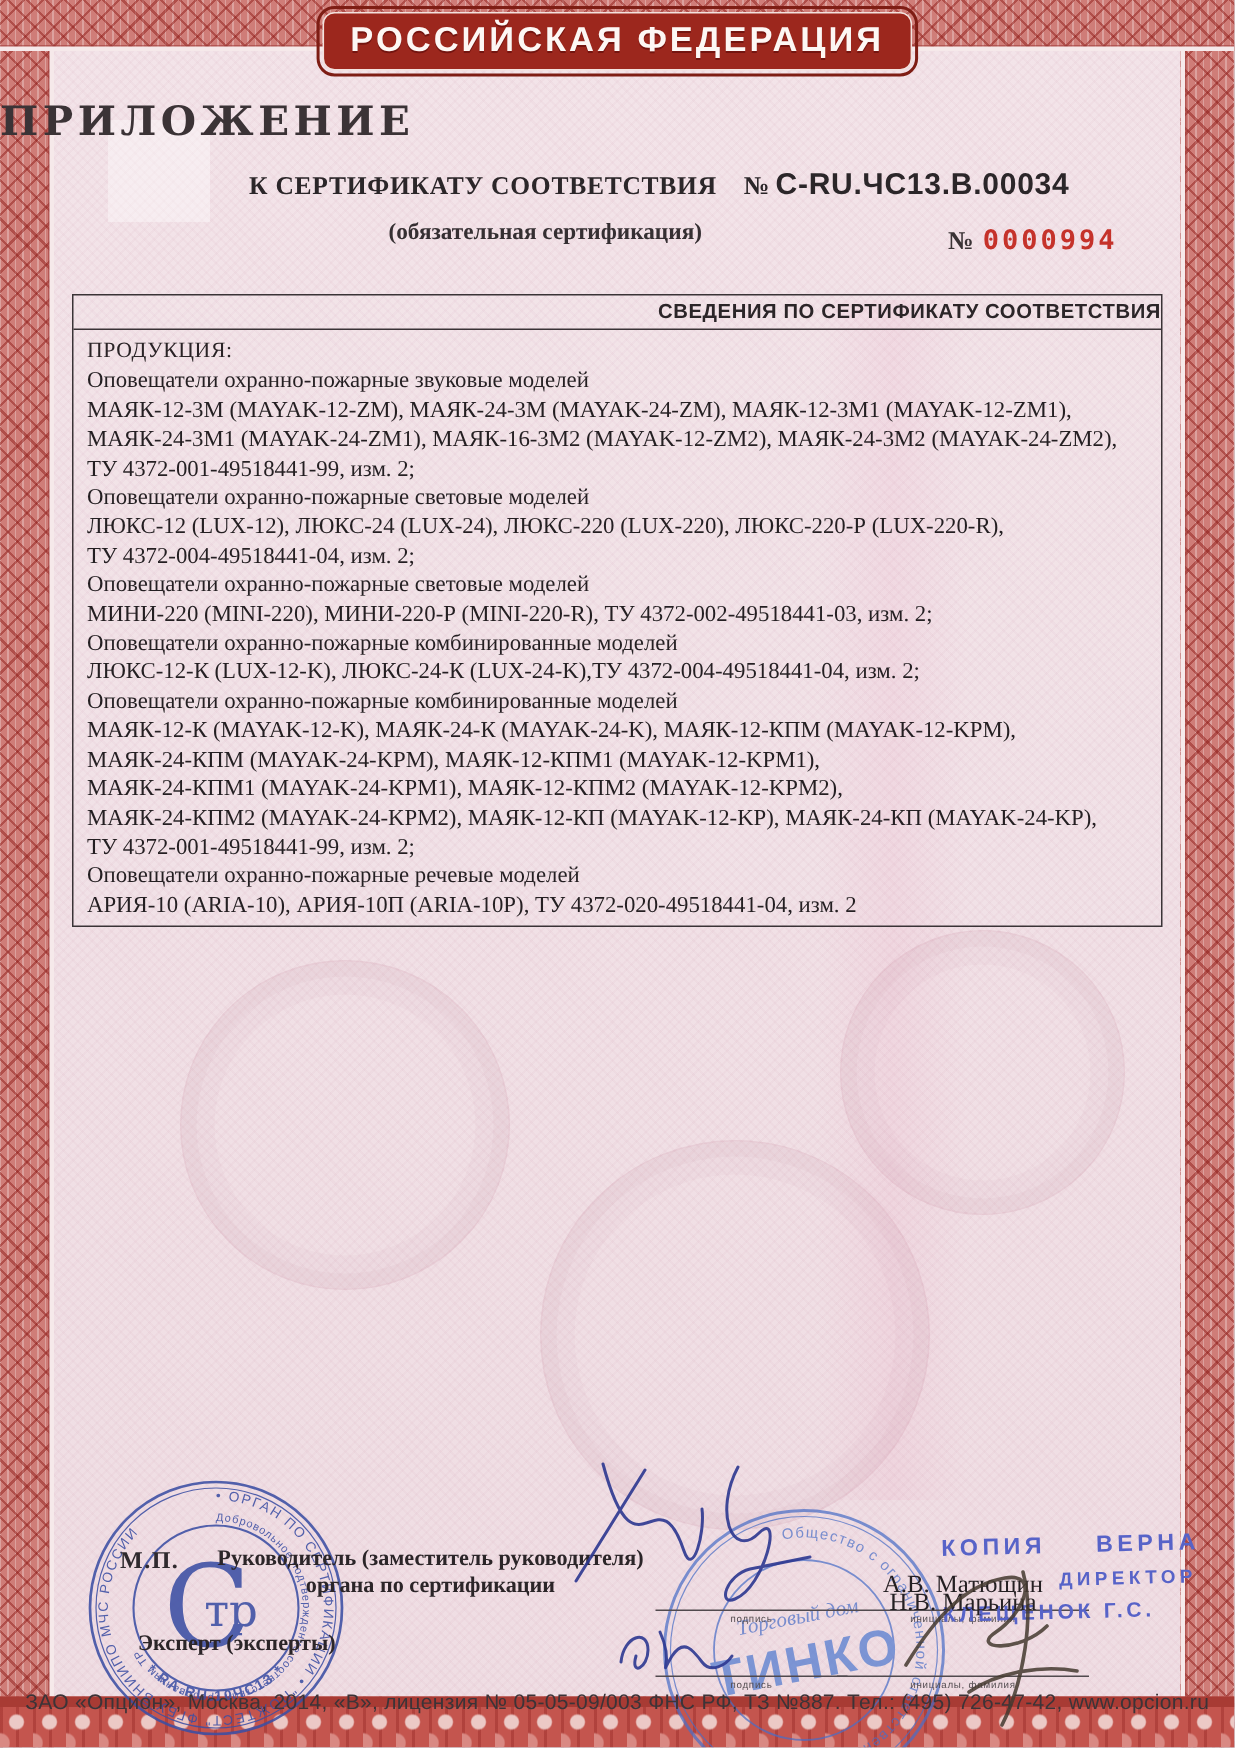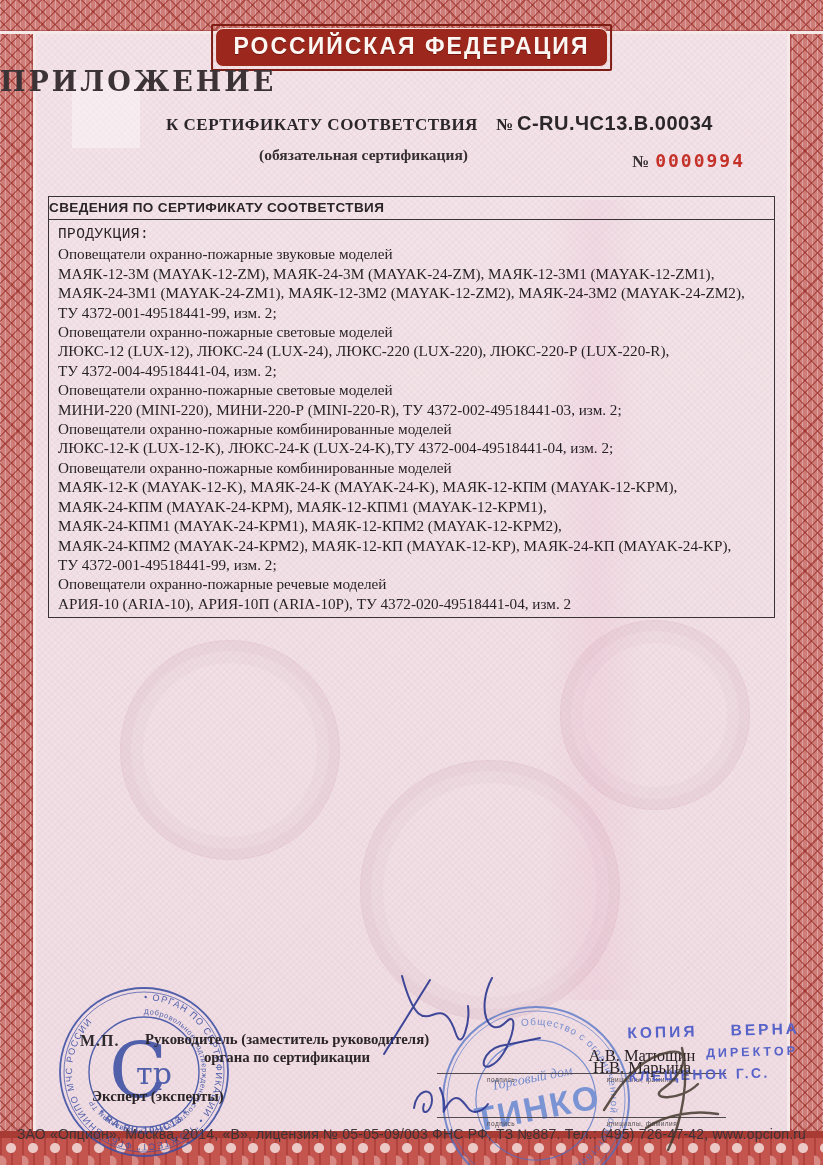--- a/index.html
+++ b/index.html
@@ -35,22 +35,22 @@
   }
   
   .wm-square { position:absolute; left:72px; top:80px; width:68px; height:68px;
     background:rgba(255,255,255,.38); z-index:1; }
   .wm-band { position:absolute; left:545px; top:200px; width:100px; height:800px; z-index:1;
     background:linear-gradient(90deg, rgba(228,130,170,0), rgba(228,130,170,.10), rgba(228,130,170,0)); }
   .rosette { position:absolute; border-radius:50%; z-index:1;
     border:1px solid rgba(185,110,135,.16);
     box-shadow:inset 0 0 0 10px rgba(185,110,135,.05), inset 0 0 0 22px rgba(185,110,135,.04); }
   
-  .banner-wrap { position:absolute; left:50%; top:24px; transform:translateX(-50%);
-    border:2px solid #7e1d14; border-radius:2px; padding:2px; z-index:4; }
+  .banner-wrap { position:absolute; left:50%; top:4px; transform:translateX(-50%);
+    border:2px solid #7e1d14; border-radius:12px; padding:2px; z-index:4; }
   .banner { background:#9c271d; border:1.5px solid #f3e2de; border-radius:8px;
     padding:4px 18px 6px;
     color:#fdf7f4; font-family:"Liberation Sans", sans-serif; font-weight:bold;
     font-size:23px; letter-spacing:2px; white-space:nowrap;
     text-shadow:0 1px 0 rgba(90,10,8,.6); }
   .doc-title { position:absolute; left:0; right:0; top:66px; text-align:left; z-index:4;
     font-family:"DejaVu Serif", serif; font-weight:bold; font-size:27px;
     letter-spacing:3px; color:#3b3336; }
   .doc-subtitle { position:absolute; left:0; right:0; top:112px; text-align:center; z-index:4;
     color:#2b2629; white-space:nowrap; transform:translateX(28px); }
@@ -60,25 +60,25 @@
   .cert-type { position:absolute; left:0; right:0; top:146px; text-align:center; z-index:4;
     transform:translateX(-48px);
     font-family:"Liberation Serif", serif; font-weight:bold; font-size:15.5px; color:#352f32; }
   .serial { position:absolute; right:78px; top:150px; z-index:4; white-space:nowrap; }
   .serial .sn-sign { font-family:"Liberation Serif", serif; font-weight:bold; font-size:17px; color:#3a3335; margin-right:6px; }
   .serial .sn-num { font-family:"DejaVu Sans Mono", monospace; font-weight:bold; font-size:18px;
     letter-spacing:2px; color:#c5322a; }
   
   .info-box { position:absolute; left:48px; top:196px; width:727px; height:422px; z-index:4;
     border:1.5px solid #3a3336; background:rgba(255,255,255,.04); }
-  .info-box-header { border-bottom:1.5px solid #3a3336; text-align:left; padding:3px 0 4px;
+  .info-box-header { border-bottom:1.5px solid #3a3336; text-align:right; padding:3px 0 4px;
     font-family:"Liberation Sans", sans-serif; font-weight:bold; font-size:13.5px;
     letter-spacing:.4px; color:#2b2528; }
   .info-box-body { padding:5px 8px 0 9px; }
-  .product-label { font-family:Liberation Mono, monospace; font-size:14.5px;
+  .product-label { font-family:Liberation Serif, serif; font-size:14.5px;
     letter-spacing:.4px; color:#2a2326; line-height:19.4px; white-space:nowrap; }
   .pline { font-family:"Liberation Serif", serif; font-size:15.2px; color:#241f22;
     line-height:19.4px; white-space:nowrap; }
   
   .mp-label { position:absolute; left:80px; top:1032px; z-index:6;
     font-family:"Liberation Serif", serif; font-weight:bold; font-size:16px; color:#2f2a2e; letter-spacing:1px; }
   .role-head { position:absolute; left:122px; top:1030px; width:330px; z-index:6; text-align:center;
     font-family:"Liberation Serif", serif; font-weight:bold; font-size:14.8px; color:#2b2528; line-height:18px; }
   .role-expert { position:absolute; left:92px; top:1088px; width:330px; z-index:6; text-align:left;
     font-family:"Liberation Serif", serif; font-weight:bold; font-size:14.8px; color:#2b2528; }
@@ -136,21 +136,21 @@
   <div class="serial">
     <span class="sn-sign">№</span><span class="sn-num">0000994</span>
   </div>
 
   <div class="info-box">
     <div class="info-box-header">СВЕДЕНИЯ ПО СЕРТИФИКАТУ СООТВЕТСТВИЯ</div>
     <div class="info-box-body">
       <div class="product-label">ПРОДУКЦИЯ:</div>
       <div class="pline">Оповещатели охранно-пожарные звуковые моделей</div>
       <div class="pline">МАЯК-12-3М (MAYAK-12-ZM), МАЯК-24-3М (MAYAK-24-ZM), МАЯК-12-3М1 (MAYAK-12-ZM1),</div>
-      <div class="pline">МАЯК-24-3М1 (MAYAK-24-ZM1), МАЯК-12-3М2 (MAYAK-12-ZM2), МАЯК-24-3М2 (MAYAK-24-ZM2),</div>
+      <div class="pline">МАЯК-24-3М1 (MAYAK-24-ZM1), МАЯК-16-3М2 (MAYAK-12-ZM2), МАЯК-24-3М2 (MAYAK-24-ZM2),</div>
       <div class="pline">ТУ 4372-001-49518441-99, изм. 2;</div>
       <div class="pline">Оповещатели охранно-пожарные световые моделей</div>
       <div class="pline">ЛЮКС-12 (LUX-12), ЛЮКС-24 (LUX-24), ЛЮКС-220 (LUX-220), ЛЮКС-220-Р (LUX-220-R),</div>
       <div class="pline">ТУ 4372-004-49518441-04, изм. 2;</div>
       <div class="pline">Оповещатели охранно-пожарные световые моделей</div>
       <div class="pline">МИНИ-220 (MINI-220), МИНИ-220-Р (MINI-220-R), ТУ 4372-002-49518441-03, изм. 2;</div>
       <div class="pline">Оповещатели охранно-пожарные комбинированные моделей</div>
       <div class="pline">ЛЮКС-12-К (LUX-12-K), ЛЮКС-24-К (LUX-24-K),ТУ 4372-004-49518441-04, изм. 2;</div>
       <div class="pline">Оповещатели охранно-пожарные комбинированные моделей</div>
       <div class="pline">МАЯК-12-К (MAYAK-12-K), МАЯК-24-К (MAYAK-24-K), МАЯК-12-КПМ (MAYAK-12-KPM),</div>

